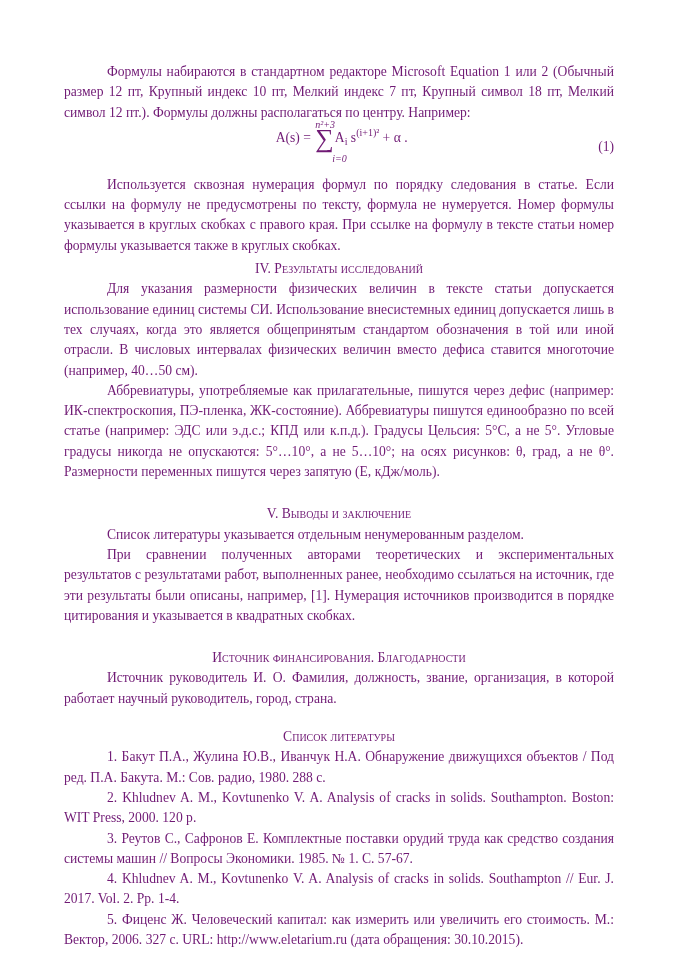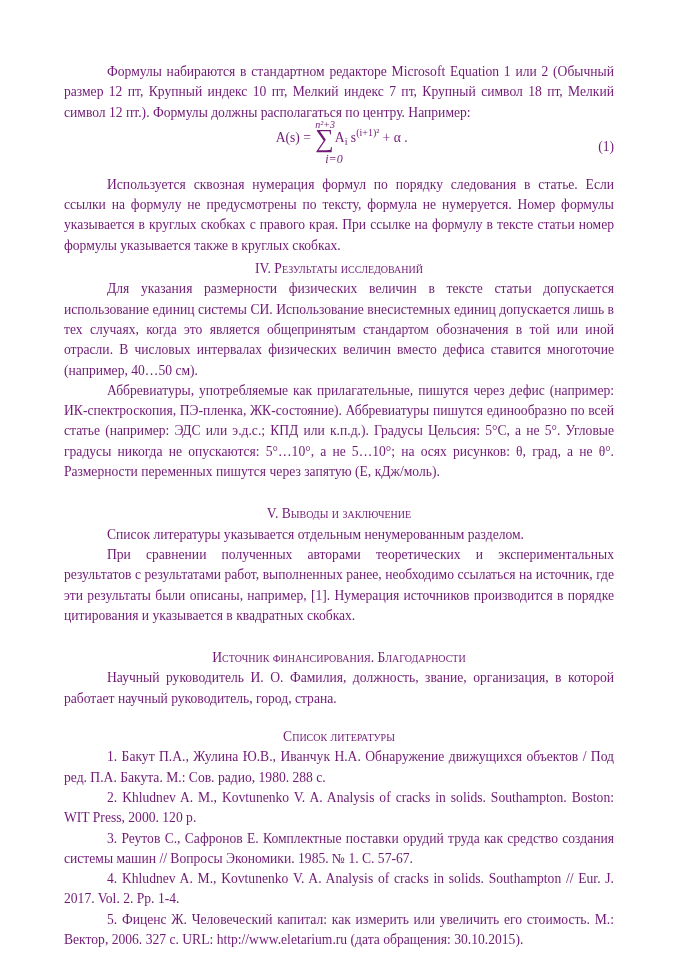--- a/index.html
+++ b/index.html
@@ -11,21 +11,21 @@
   }
   p { margin: 0; }
   .indent { text-indent: 43px; }
   .heading { text-align: center; font-variant: small-caps; margin-top: 22px; margin-bottom: 0; }
   .heading.first { margin-top: 3px; }
   .formula-row { position: relative; height: 54px; margin-top: -2px; }
   .formula { position: absolute; left: 50%; transform: translateX(-48%); top: 2px; font-style: normal; }
   .formula .it { }
   .formula .sum { display: inline-block; position: relative; font-size: 26px; vertical-align: -6px; margin: 0 1px; }
   .formula .sum .up { position: absolute; font-size: 10px; top: -9px; left: 0px; font-style: italic; line-height: 10px; white-space: nowrap; }
-  .formula .sum .dn { position: absolute; font-size: 12px; bottom: -14px; left: 10px; font-style: italic; line-height: 10px; white-space: nowrap; }
+  .formula .sum .dn { position: absolute; font-size: 10px; bottom: -14px; left: 17px; font-style: italic; line-height: 10px; white-space: nowrap; }
   .formula sub, .formula sup { font-size: 10px; }
   .eqnum { position: absolute; right: 0; top: 16px; }
   .ref { text-indent: 43px; }
 </style>
 </head>
 <body>
 
 <div class="page">
 
   <p class="indent">Формулы набираются в стандартном редакторе Microsoft Equation 1 или 2 (Обычный размер 12 пт, Крупный индекс 10 пт, Мелкий индекс 7 пт, Крупный символ 18 пт, Мелкий символ 12 пт.). Формулы должны  располагаться по центру. Например:</p>
@@ -41,21 +41,21 @@
 
   <div class="heading first">IV. Результаты исследований</div>
   <p class="indent">Для указания размерности физических величин в тексте статьи допускается использование единиц системы СИ. Использование внесистемных единиц допускается лишь в тех случаях, когда это является общепринятым стандартом обозначения в той или иной отрасли. В числовых интервалах физических величин вместо дефиса ставится многоточие (например, 40…50 см).</p>
   <p class="indent">Аббревиатуры, употребляемые как прилагательные, пишутся через дефис (например: ИК-спектроскопия, ПЭ-пленка, ЖК-состояние). Аббревиатуры пишутся единообразно по всей статье (например: ЭДС или э.д.с.; КПД или к.п.д.). Градусы Цельсия: 5°C, а не 5°. Угловые градусы никогда не опускаются: 5°…10°, а не 5…10°; на осях рисунков: θ, град, а не θ°. Размерности переменных пишутся через запятую (E, кДж/моль).</p>
 
   <div class="heading">V. Выводы и заключение</div>
   <p class="indent">Список литературы указывается отдельным ненумерованным разделом.</p>
   <p class="indent">При сравнении полученных авторами теоретических и экспериментальных результатов с результатами работ, выполненных ранее, необходимо ссылаться на источник, где эти результаты были описаны, например, [1]. Нумерация источников производится в порядке цитирования и указывается в квадратных скобках.</p>
 
   <div class="heading">Источник финансирования. Благодарности</div>
-  <p class="indent">Научный руководитель И. О. Фамилия, должность, звание, организация, в которой работает научный руководитель, город, страна.</p>
+  <p class="indent">Источник руководитель И. О. Фамилия, должность, звание, организация, в которой работает научный руководитель, город, страна.</p>
 
   <div class="heading" style="margin-top:18px">Список литературы</div>
   <p class="ref">1. Бакут П.А., Жулина Ю.В., Иванчук Н.А. Обнаружение движущихся объектов / Под ред. П.А. Бакута. М.: Сов. радио, 1980. 288 с.</p>
   <p class="ref">2. Khludnev A. M., Kovtunenko V. A. Analysis of cracks in solids. Southampton. Boston: WIT Press, 2000. 120 p.</p>
   <p class="ref">3. Реутов С., Сафронов Е. Комплектные поставки орудий труда как средство создания системы машин // Вопросы Экономики. 1985. № 1. С. 57-67.</p>
   <p class="ref">4. Khludnev A. M., Kovtunenko V. A. Analysis of cracks in solids. Southampton // Eur. J. 2017. Vol. 2. Pp. 1-4.</p>
   <p class="ref">5. Фиценс Ж. Человеческий капитал: как измерить или увеличить его стоимость. М.: Вектор, 2006. 327 с. URL: http://www.eletarium.ru (дата обращения: 30.10.2015).</p>
 
 </div>
 

